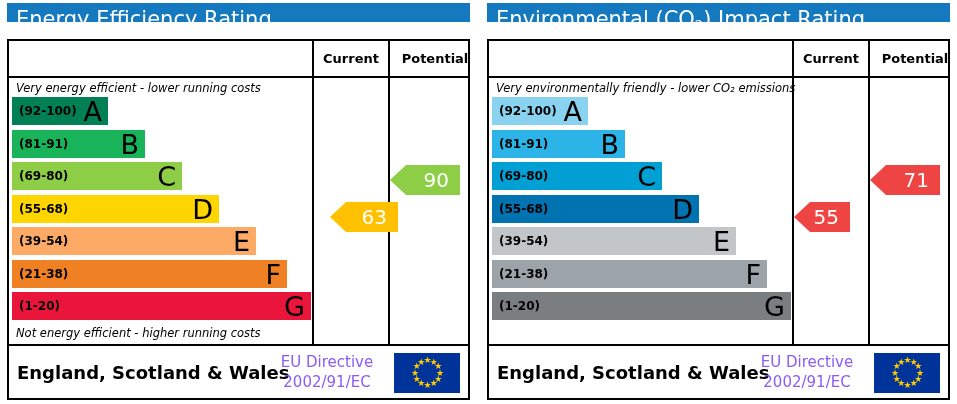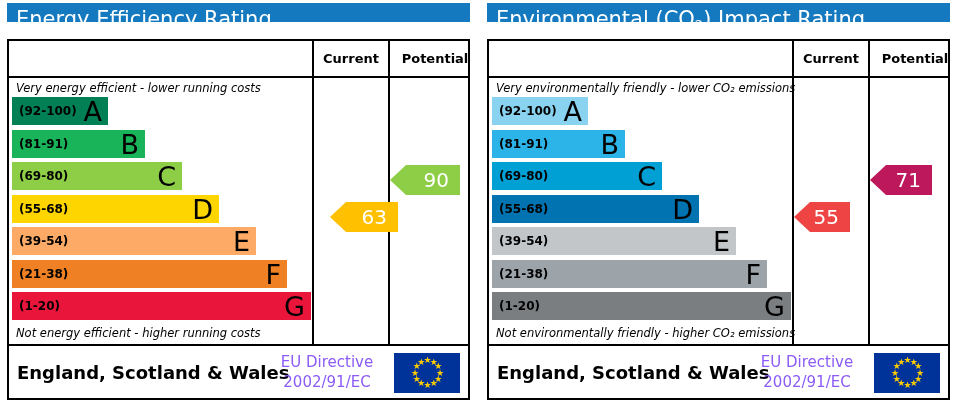--- a/index.html
+++ b/index.html
@@ -252,21 +252,20 @@
     <div class="epc right">
       <div class="epc-title"><span>Environmental (CO</span><sub>2</sub><span>) Impact Rating</span></div>
       <div class="frame">
         <div class="vrule c1"></div>
         <div class="vrule c2"></div>
         <div class="hrule head"></div>
         <div class="hrule foot"></div>
         <div class="hdr-cell current">Current</div>
         <div class="hdr-cell potential">Potential</div>
         <div class="caption top">Very environmentally friendly - lower CO₂ emissions</div>
-        <div class="caption bottom">Not environmentally friendly - higher CO₂ emissions</div>
         <div class="bands">
           <div class="band" style="top: 0px; width: 96px; background: rgb(138, 211, 240);">
             <span class="range">(92-100)</span>
             <span class="letter">A</span>
           </div>
           <div class="band" style="top: 32.5px; width: 133px; background: rgb(44, 179, 232);">
             <span class="range">(81-91)</span>
             <span class="letter">B</span>
           </div>
           <div class="band" style="top: 65px; width: 170px; background: rgb(0, 159, 212);">
@@ -284,21 +283,21 @@
           <div class="band" style="top: 162.5px; width: 275px; background: rgb(156, 163, 169);">
             <span class="range">(21-38)</span>
             <span class="letter">F</span>
           </div>
           <div class="band" style="top: 195px; width: 299px; background: rgb(123, 126, 128);">
             <span class="range">(1-20)</span>
             <span class="letter">G</span>
           </div>
         </div>
         <div class="arrow" style="left: 305px; top: 161px; width: 56px; background: #ef4444;">55</div>
-        <div class="arrow" style="left: 381px; top: 124px; width: 62px; background: #be185d; padding-left: 8px;">71</div>
+        <div class="arrow" style="left: 381px; top: 124px; width: 70px; background: #ef4444; padding-left: 8px;">71</div>
         <div class="footer">
           <div class="region">England, Scotland &amp; Wales</div>
           <div class="directive">
             <div>EU Directive</div>
             <div>2002/91/EC</div>
           </div>
           <div class="euflag" style="background: rgb(0, 51, 153);">
             <span class="star" style="left: 29.5px; top: 4px; color: rgb(255, 204, 0);">★</span>
             <span class="star" style="left: 35.75px; top: 5.67468px; color: rgb(255, 204, 0);">★</span>
             <span class="star" style="left: 40.3253px; top: 10.25px; color: rgb(255, 204, 0);">★</span>

